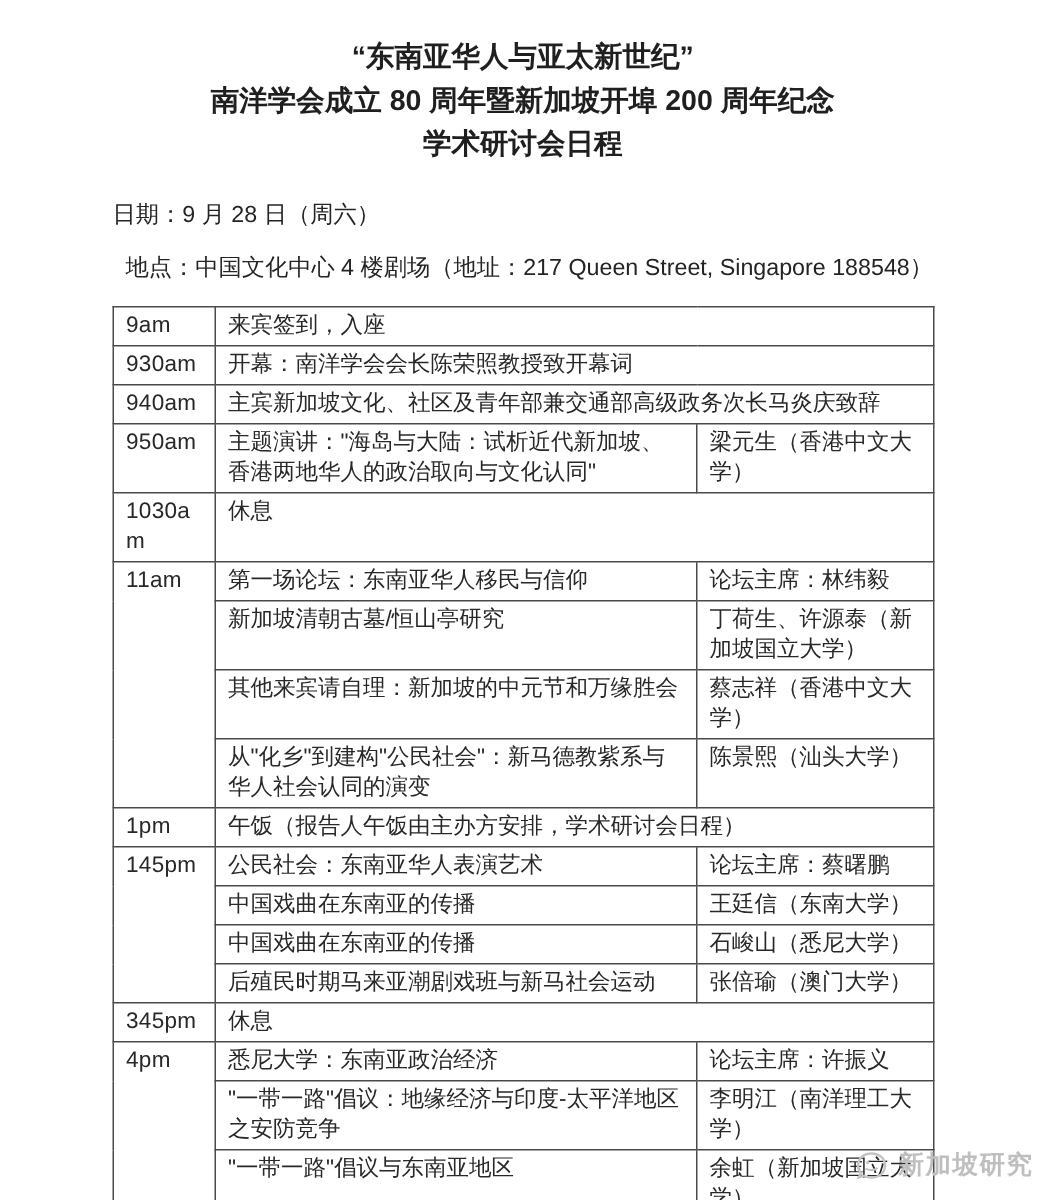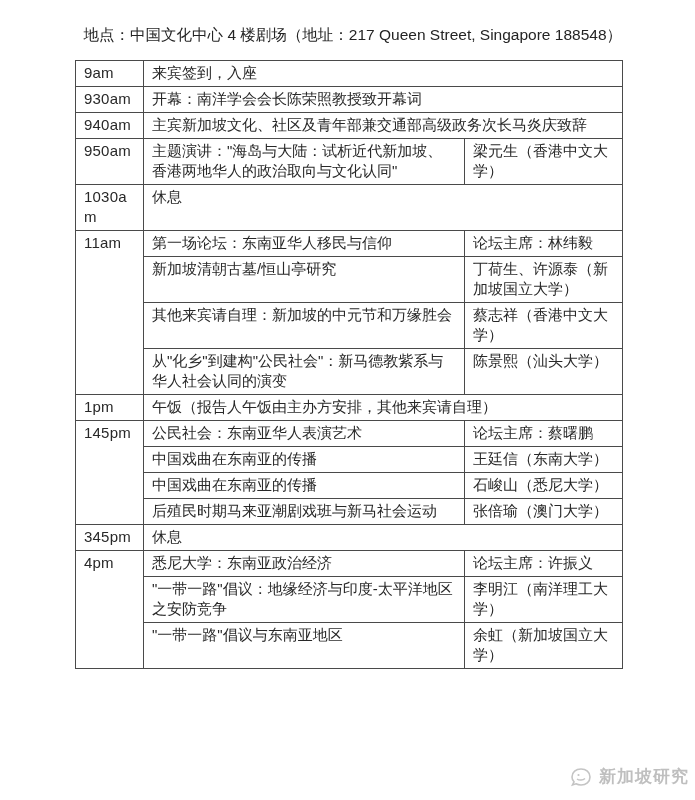--- a/index.html
+++ b/index.html
@@ -71,21 +71,27 @@
     user-select:none;
   }
   .watermark .wm-icon { display:inline-flex; }
 </style>
 </head>
 <body>
 
 <div class="page">
   <div class="content">
 
+    <div class="title-block">
+      <div>“东南亚华人与亚太新世纪”</div>
+      <div>南洋学会成立 80 周年暨新加坡开埠 200 周年纪念</div>
+      <div>学术研讨会日程</div>
+    </div>
 
+    <div class="info-line info-date">日期：9 月 28 日（周六）</div>
     <div class="info-line info-venue">地点：中国文化中心 4 楼剧场（地址：217 Queen Street, Singapore 188548）</div>
 
     <table class="schedule">
       <colgroup>
         <col class="c-time">
           <col class="c-topic">
           <col class="c-speaker">
       </colgroup>
       <tbody id="schedule-body">
           <tr>
@@ -121,21 +127,21 @@
           <tr>
             <td>其他来宾请自理：新加坡的中元节和万缘胜会</td>
             <td>蔡志祥（香港中文大学）</td>
           </tr>
           <tr>
             <td>从"化乡"到建构"公民社会"：新马德教紫系与华人社会认同的演变</td>
             <td>陈景熙（汕头大学）</td>
           </tr>
           <tr>
             <td class="time-cell" rowspan="1">1pm</td>
-            <td colspan="2">午饭（报告人午饭由主办方安排，其他来宾请自理）</td>
+            <td colspan="2">午饭（报告人午饭由主办方安排，学术研讨会日程）</td>
           </tr>
           <tr>
             <td class="time-cell" rowspan="4">145pm</td>
             <td>公民社会：东南亚华人表演艺术</td>
             <td>论坛主席：蔡曙鹏</td>
           </tr>
           <tr>
             <td>中国戏曲在东南亚的传播</td>
             <td>王廷信（东南大学）</td>
           </tr>

